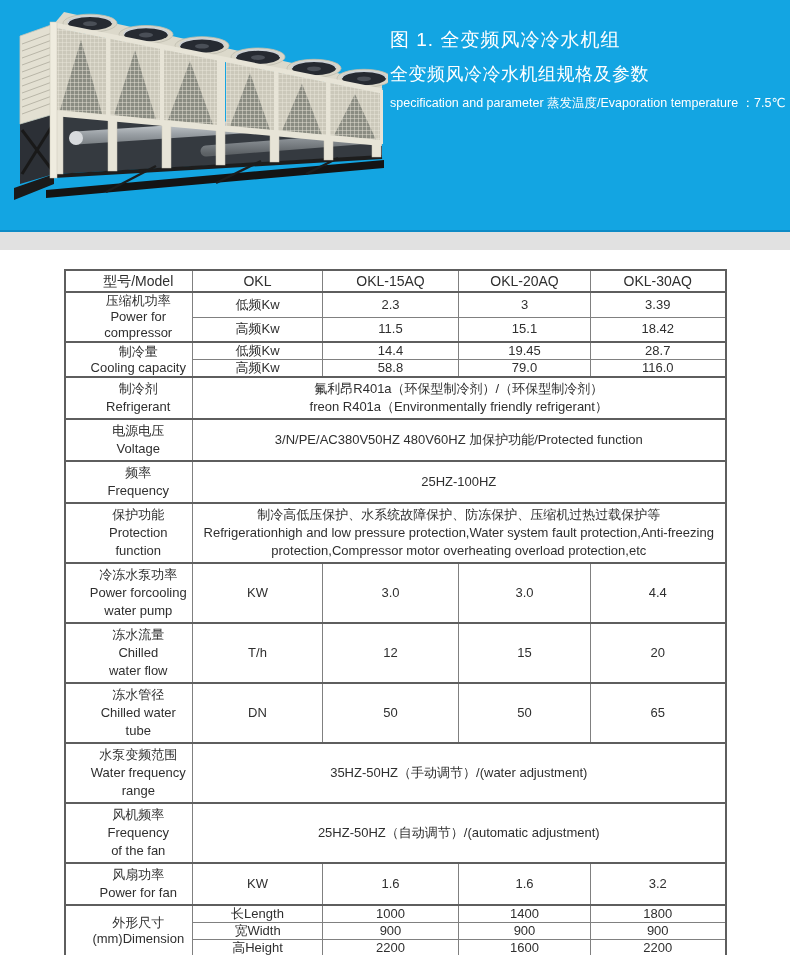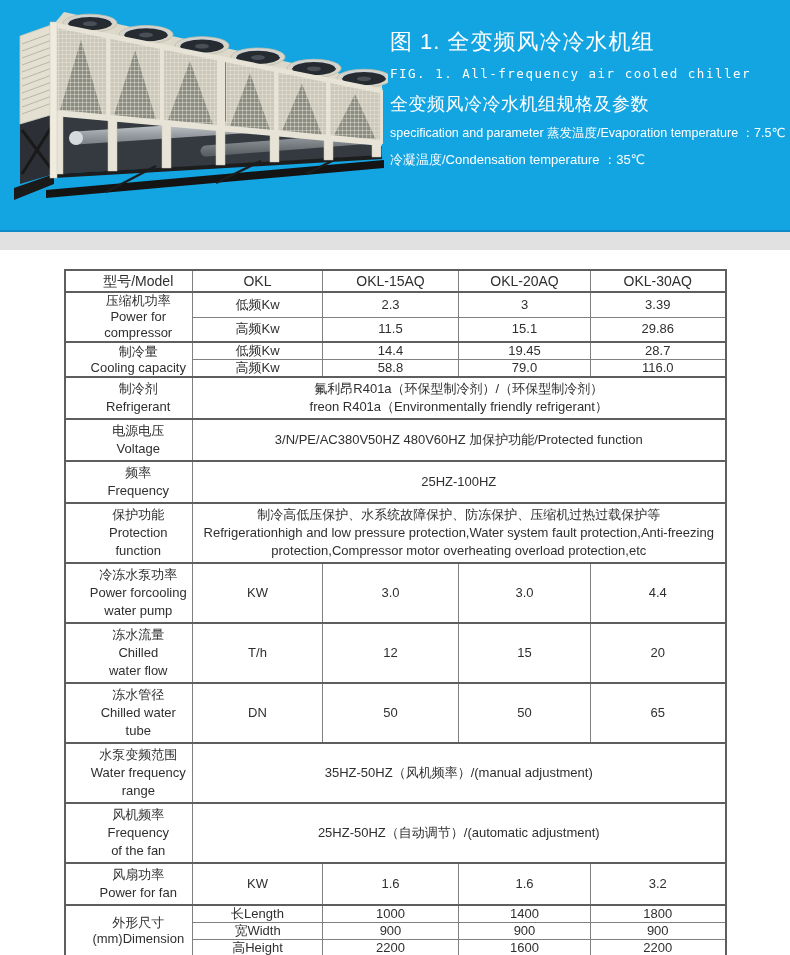--- a/index.html
+++ b/index.html
@@ -32,21 +32,21 @@
     height: 214px;
   }
   .hero-text {
     position: absolute;
     left: 390px;
     top: 27px;
     width: 396px;
     color: #ffffff;
   }
   .cap-cn {
-    font-size: 22px;
+    font-size: 19px;
     letter-spacing: 1px;
     margin-bottom: 9px;
   }
   .cap-en {
     font-family: "DejaVu Sans Mono", "Liberation Mono", monospace;
     font-size: 12.5px;
     letter-spacing: 1.5px;
     margin-bottom: 11px;
     white-space: nowrap;
   }
@@ -204,24 +204,22 @@
         <rect x="211" y="56" width="8" height="71" fill="#e7e4d7"></rect>
         <rect x="268" y="67" width="4" height="64" fill="#e7e4d7"></rect>
         <rect x="320" y="77" width="4" height="59" fill="#e7e4d7"></rect>
         <rect x="374" y="88" width="3" height="54" fill="#e7e4d7"></rect>
         <rect x="44" y="20" width="7" height="156" fill="#efecdf" stroke="#c9c6b8" stroke-width="0.5"></rect>
       </svg>
     </div>
 
     <div class="hero-text">
       <div class="cap-cn">图 1.  全变频风冷冷水机组</div>
-      <div class="cap-en">FIG. 1. All-frequency air cooled chiller</div>
       <h1 class="hero-title">全变频风冷冷水机组规格及参数</h1>
       <div class="sub sub-2">specification and parameter  蒸发温度/Evaporation temperature ：7.5℃</div>
-      <div class="sub sub-3">冷凝温度/Condensation temperature ：35℃</div>
     </div>
   </header>
 
   <div class="strip"></div>
 
   <main class="table-area">
     <table class="spec">
       <colgroup>
         <col style="width:128px">
           <col style="width:130px">
@@ -269,21 +267,21 @@
             <td>
               <div class="ln">高频Kw</div>
             </td>
             <td>
               <div class="ln">11.5</div>
             </td>
             <td>
               <div class="ln">15.1</div>
             </td>
             <td>
-              <div class="ln">29.86</div>
+              <div class="ln">18.42</div>
             </td>
           </tr>
           <tr class="compact group">
             <td rowspan="2" class="label">
               <div class="ln">制冷量</div>
               <div class="ln">Cooling capacity</div>
             </td>
             <td>
               <div class="ln">低频Kw</div>
             </td>
@@ -405,21 +403,21 @@
               <div class="ln">65</div>
             </td>
           </tr>
           <tr class="group">
             <td class="label">
               <div class="ln">水泵变频范围</div>
               <div class="ln">Water frequency</div>
               <div class="ln">range</div>
             </td>
             <td colspan="4" class="wide">
-              <div class="ln">35HZ-50HZ（风机频率）/(manual adjustment)</div>
+              <div class="ln">35HZ-50HZ（手动调节）/(water adjustment)</div>
             </td>
           </tr>
           <tr class="group">
             <td class="label">
               <div class="ln">风机频率</div>
               <div class="ln">Frequency</div>
               <div class="ln">of the fan</div>
             </td>
             <td colspan="4" class="wide">
               <div class="ln">25HZ-50HZ（自动调节）/(automatic adjustment)</div>

